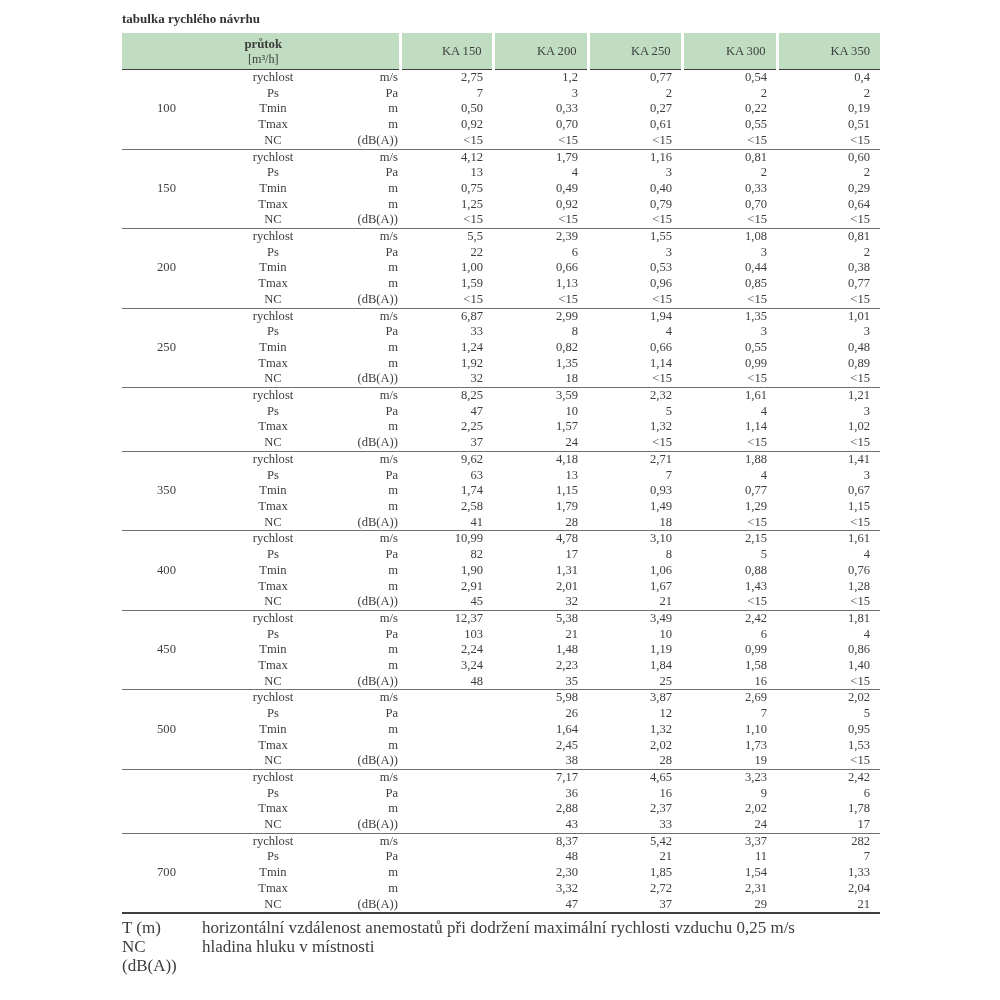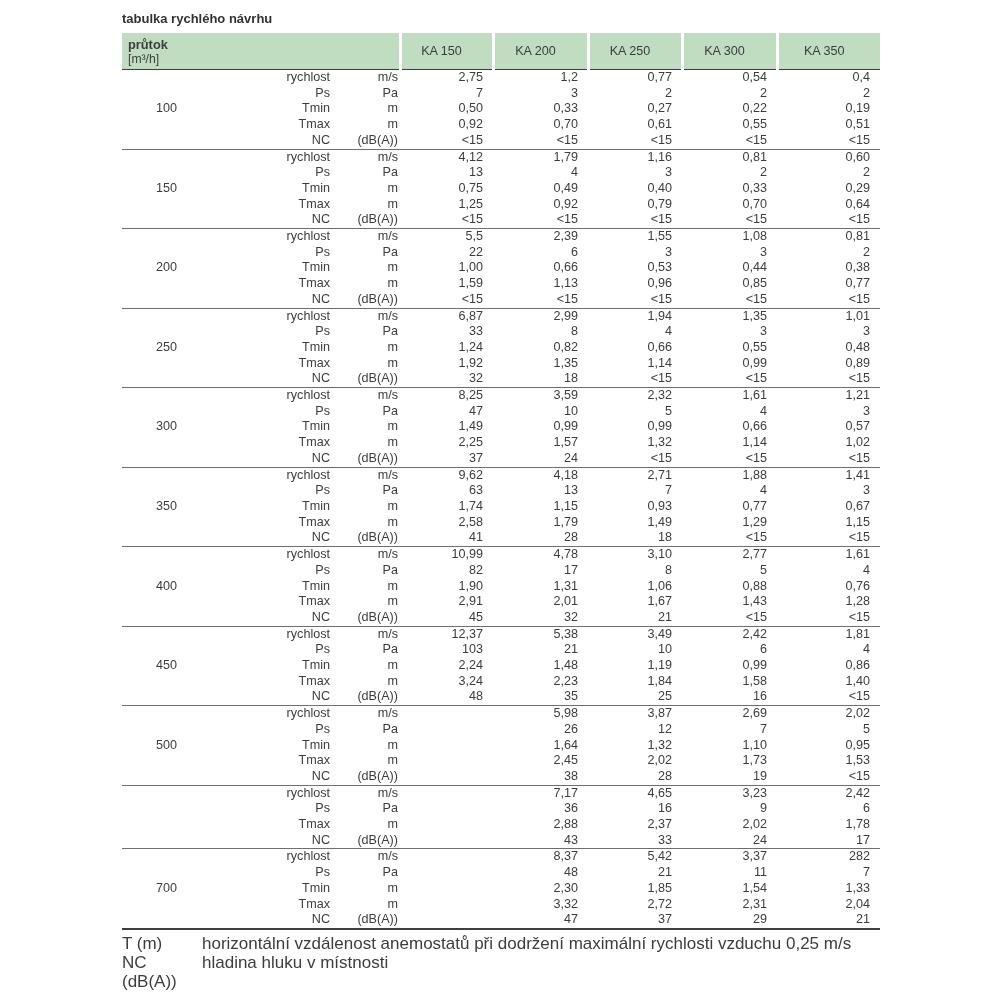--- a/index.html
+++ b/index.html
@@ -1,29 +1,29 @@
 <!DOCTYPE html>
 <html style="--header-bg: #c0dcc1;"><head>
 <meta charset="utf-8">
 <style>
   html,body { margin:0; padding:0; background:#fff; }
   body { font-family:"Liberation Sans", sans-serif; color:#3d3d3d; }
-  .page { width:1000px; height:1000px; box-sizing:border-box; padding:11px 120px 0 122px; overflow:hidden; background:#fff; }
+  .page { width:1000px; height:1000px; box-sizing:border-box; padding:11px 120px 0 122px; overflow:hidden; background:#fff;font-family:Liberation Serif, serif; }
   .title { font-weight:bold; font-size:13px; line-height:16px; margin-bottom:6px; color:#333; }
 
   table { border-collapse:collapse; width:758px; table-layout:fixed; font-size:12.6px; }
   thead th { background:var(--header-bg); height:36px; font-weight:normal; vertical-align:middle; border-bottom:1px solid #3e3e3e; padding:0; }
-  th.c-flow-merged { text-align:left; padding-left:6px;margin-top:39px; }
+  th.c-flow-merged { text-align:center; padding-left:6px;margin-top:39px; }
   .flow-label { font-weight:bold; font-size:12.8px; line-height:15px; }
   .flow-unit { font-size:12.2px; line-height:14px; }
-  thead th.c-val { padding-right:10px; border-left:3px solid #fff; }
+  thead th.c-val { text-align:right; padding-right:10px; border-left:3px solid #fff; }
 
   tbody td { height:15.7px; line-height:15.7px; padding:0; white-space:nowrap; }
   td.c-flow  { padding-left:6px;  text-align:center; }
-  td.c-param { padding-left:11px; text-align:right; }
+  td.c-param { padding-left:11px; text-align:center; }
   td.c-unit  { text-align:right; padding-right:2px; }
   td.c-val   { text-align:right; padding-right:10px; }
   tr.group-end td { border-bottom:1px solid #6f6f6f; }
   tbody tr:last-child td { border-bottom:2px solid #3e3e3e; }
 
   .footnotes { margin-top:4px; width:758px; }
   .fn { display:flex; font-size:17px; line-height:19px; }
   .fn-label { width:68px; flex:0 0 68px; }
   .fn-text { flex:1;padding-left:12px; }
 </style>
@@ -272,30 +272,20 @@
           <td class="c-flow"></td>
           <td class="c-param">Ps</td>
           <td class="c-unit">Pa</td>
           <td class="c-val">47</td>
           <td class="c-val">10</td>
           <td class="c-val">5</td>
           <td class="c-val">4</td>
           <td class="c-val">3</td>
         </tr>
         <tr>
-          <td class="c-flow">300</td>
-          <td class="c-param">Tmin</td>
-          <td class="c-unit">m</td>
-          <td class="c-val">1,49</td>
-          <td class="c-val">0,99</td>
-          <td class="c-val">0,99</td>
-          <td class="c-val">0,66</td>
-          <td class="c-val">0,57</td>
-        </tr>
-        <tr>
           <td class="c-flow"></td>
           <td class="c-param">Tmax</td>
           <td class="c-unit">m</td>
           <td class="c-val">2,25</td>
           <td class="c-val">1,57</td>
           <td class="c-val">1,32</td>
           <td class="c-val">1,14</td>
           <td class="c-val">1,02</td>
         </tr>
         <tr class="group-end">
@@ -358,21 +348,21 @@
           <td class="c-val">&lt;15</td>
           <td class="c-val">&lt;15</td>
         </tr>
         <tr>
           <td class="c-flow"></td>
           <td class="c-param">rychlost</td>
           <td class="c-unit">m/s</td>
           <td class="c-val">10,99</td>
           <td class="c-val">4,78</td>
           <td class="c-val">3,10</td>
-          <td class="c-val">2,77</td>
+          <td class="c-val">2,15</td>
           <td class="c-val">1,61</td>
         </tr>
         <tr>
           <td class="c-flow"></td>
           <td class="c-param">Ps</td>
           <td class="c-unit">Pa</td>
           <td class="c-val">82</td>
           <td class="c-val">17</td>
           <td class="c-val">8</td>
           <td class="c-val">5</td>

